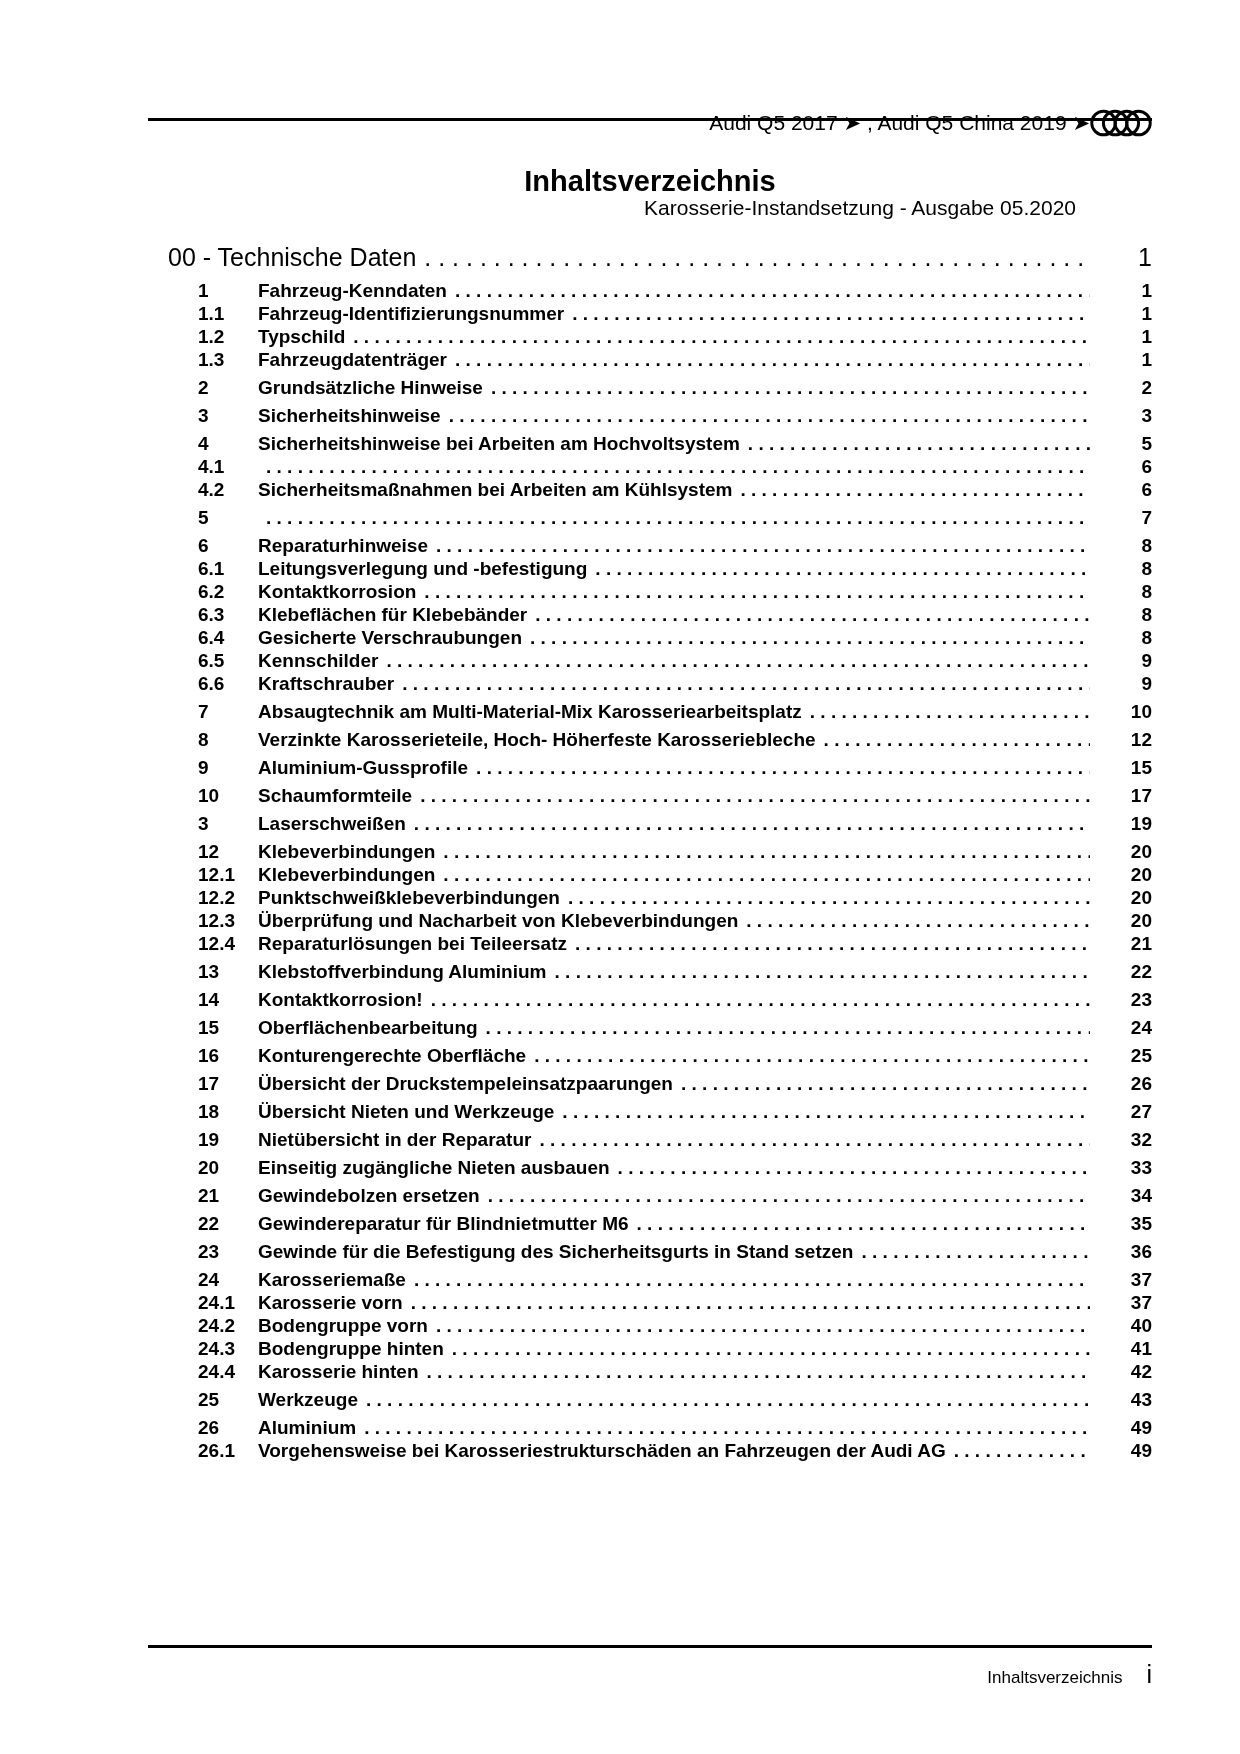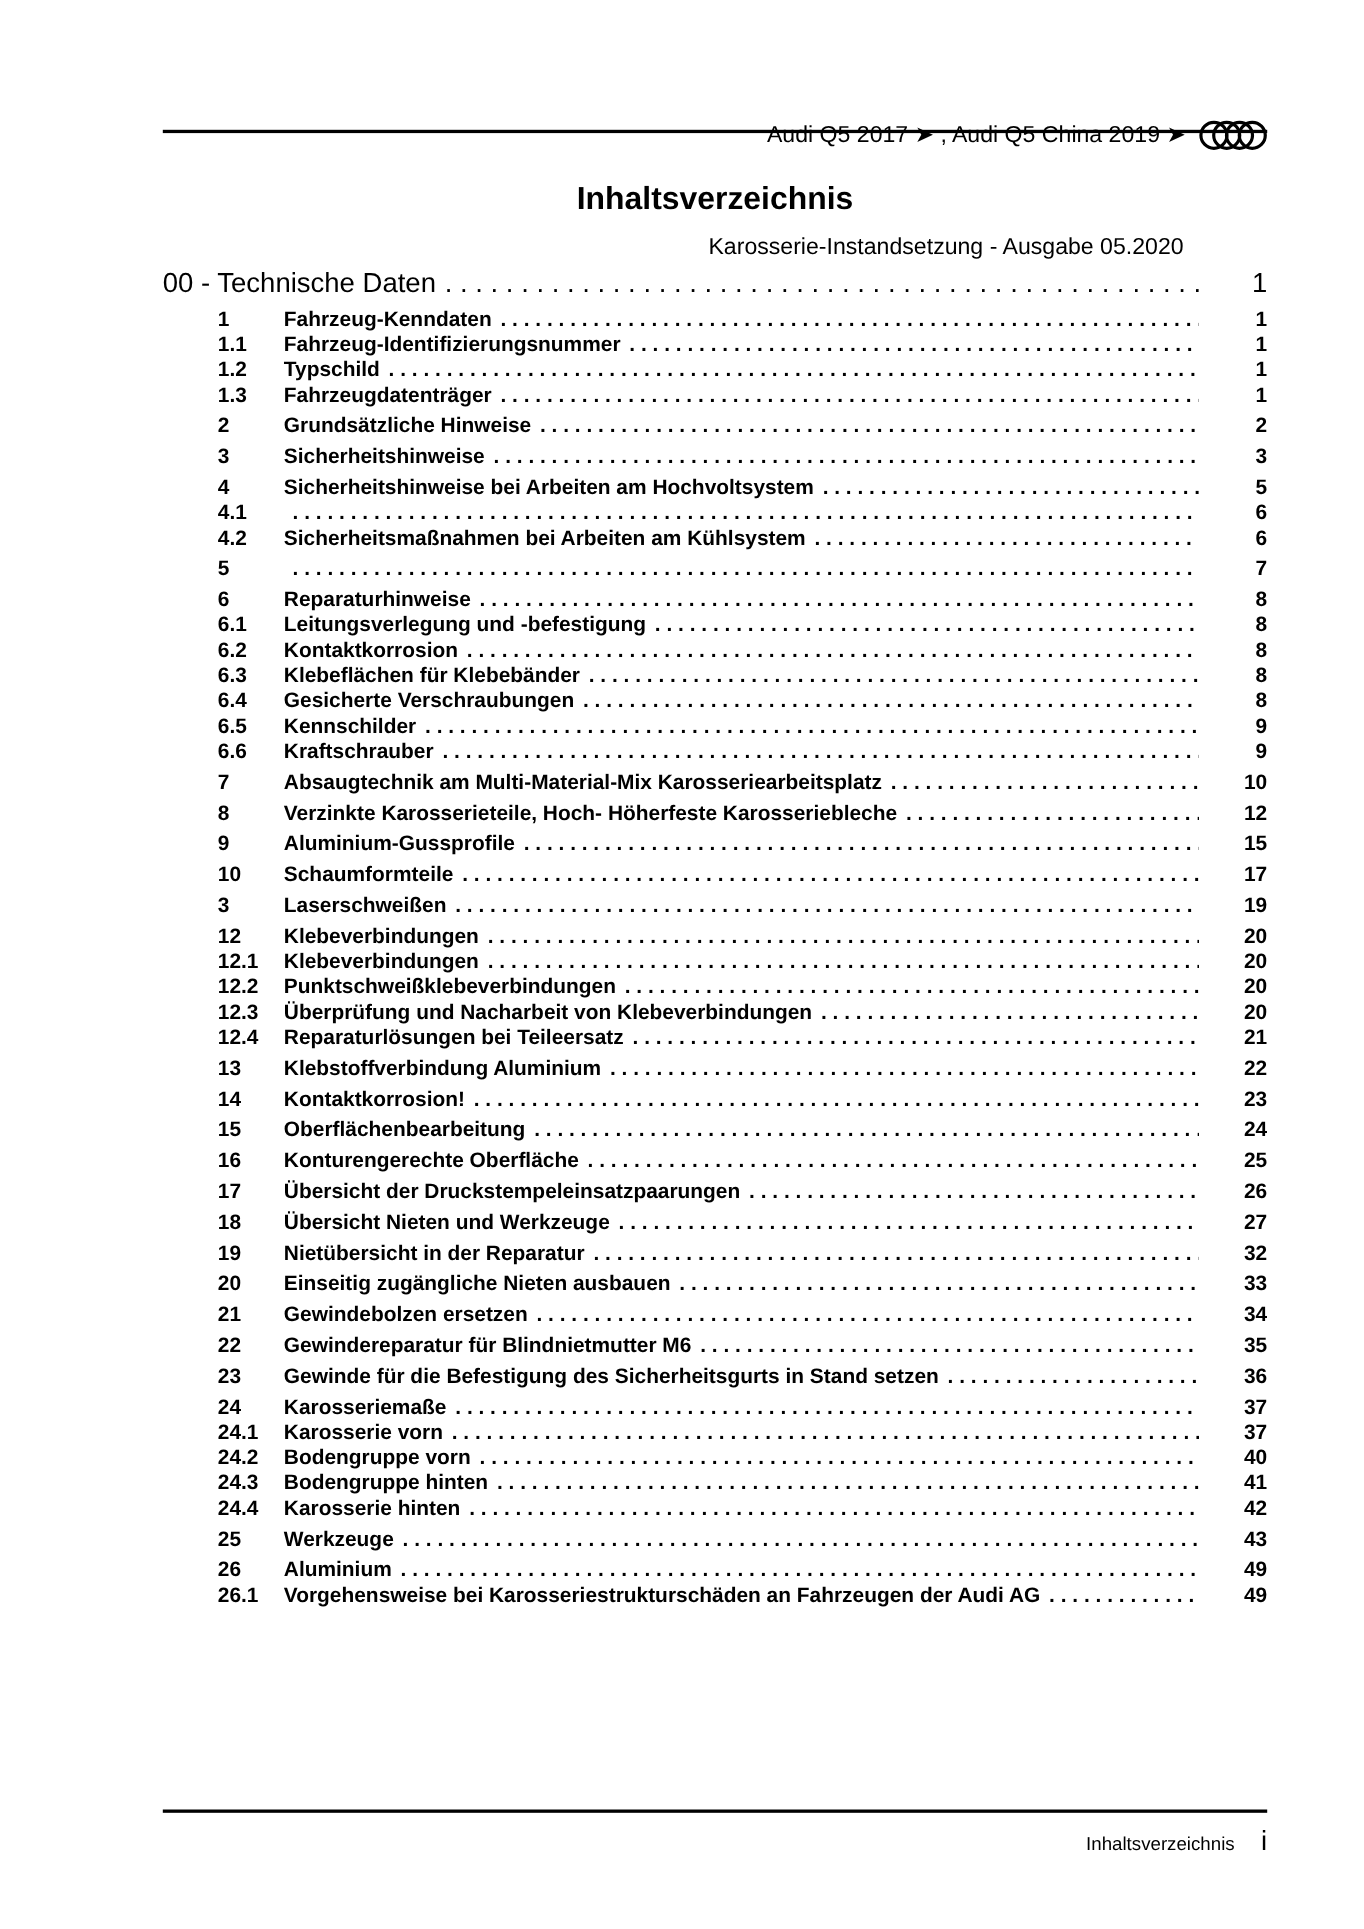--- a/index.html
+++ b/index.html
@@ -10,41 +10,41 @@
     background: #ffffff;
     color: #000000;
     font-family: "Liberation Sans", sans-serif;
     overflow: hidden;
   }
 
   
   .header-block { position: absolute; top: 54px; right: 88px; text-align: right; }
   .header-row1 {
     display: flex; align-items: center; justify-content: flex-end;
-    gap: 12px; font-size: 21px; line-height: 26px; white-space: pre;
-  }
-  .header-row2 { font-size: 21px; line-height: 26px; padding-right: 76px; margin-top: 20px; white-space: pre; }
+    font-size: 21px; line-height: 26px; white-space: pre;
+  }
+  .header-row2 { font-size: 21px; line-height: 26px; padding-right: 76px; margin-top: 3px; white-space: pre; }
   .audi-logo { display: block; }
 
   .rule { position: absolute; left: 148px; width: 1004px; height: 3px; background: #000; }
   .rule.header-rule { top: 118px; }
   .rule.footer-rule { top: 1645px; }
 
   
   .doc-title {
     position: absolute; top: 164px; left: 148px; width: 1004px;
     text-align: center; font-size: 29px; font-weight: bold; line-height: 34px;
   }
 
   
   .toc { position: absolute; top: 242px; left: 148px; width: 1004px; }
   .toc-row { display: flex; font-size: 19px; line-height: 23px; }
   .toc-row.section, .toc-row.subsection { padding-left: 50px; font-weight: bold; }
   .toc-row.section { font-weight: bold; margin-top: 5px; }
-  .toc-row.chapter { font-size: 25px; line-height: 30px; margin-bottom: 7px; }
+  .toc-row.chapter { font-size: 25px; line-height: 30px; margin-bottom: 7px; margin-left: 20px; }
   .toc-num { flex: 0 0 60px; }
   .toc-title { flex: 0 1 auto; white-space: nowrap; }
   .dots {
     flex: 1 1 0; overflow: hidden; white-space: nowrap;
     margin-left: 8px; margin-right: 12px; font-weight: inherit;
   }
   .toc-page { flex: 0 0 50px; text-align: right; }
 
   
   .footer-row {

